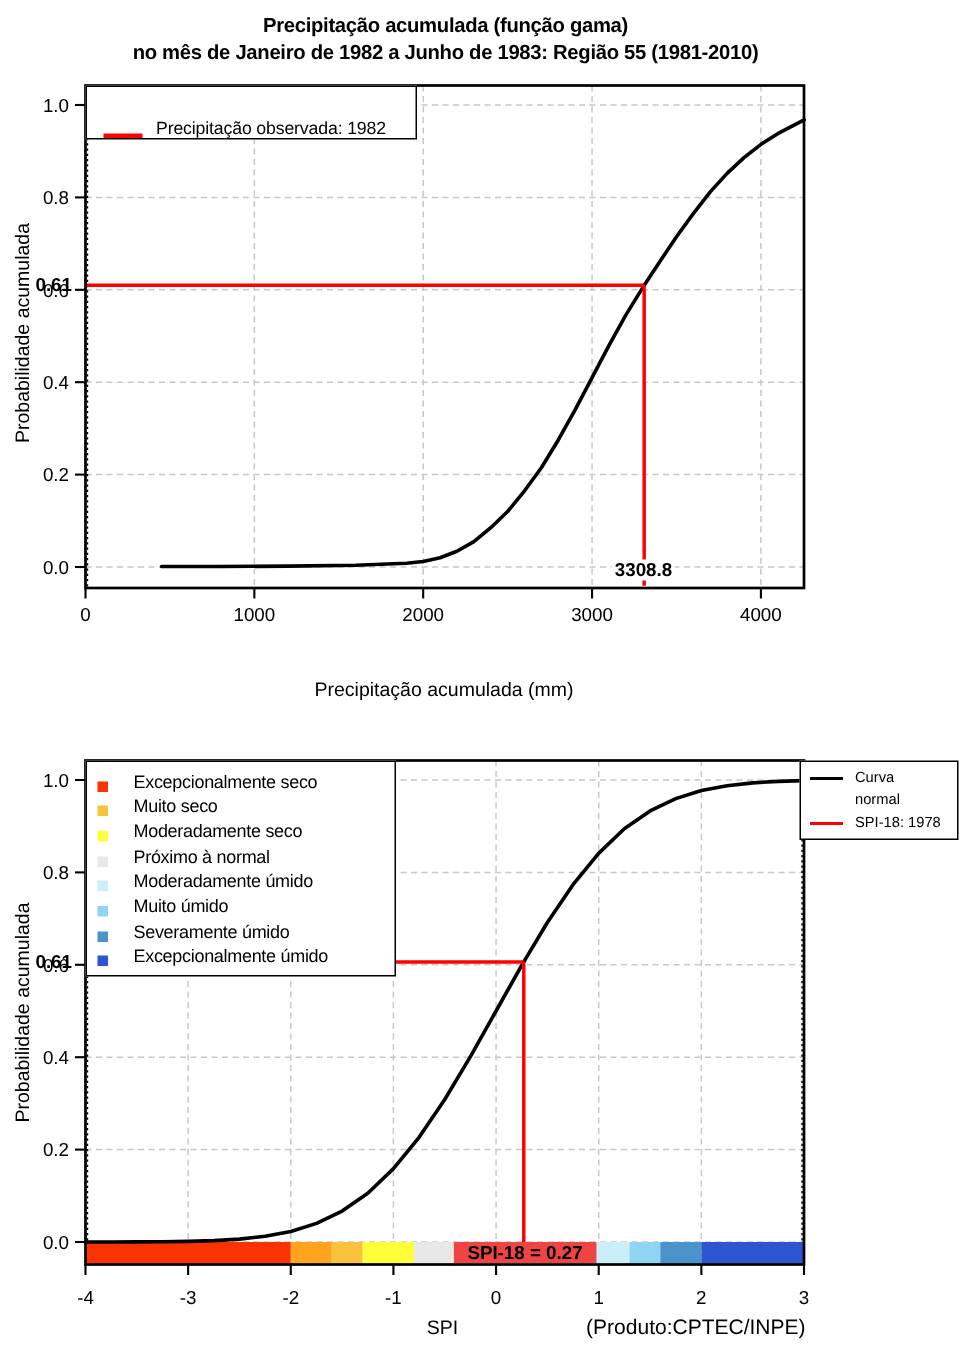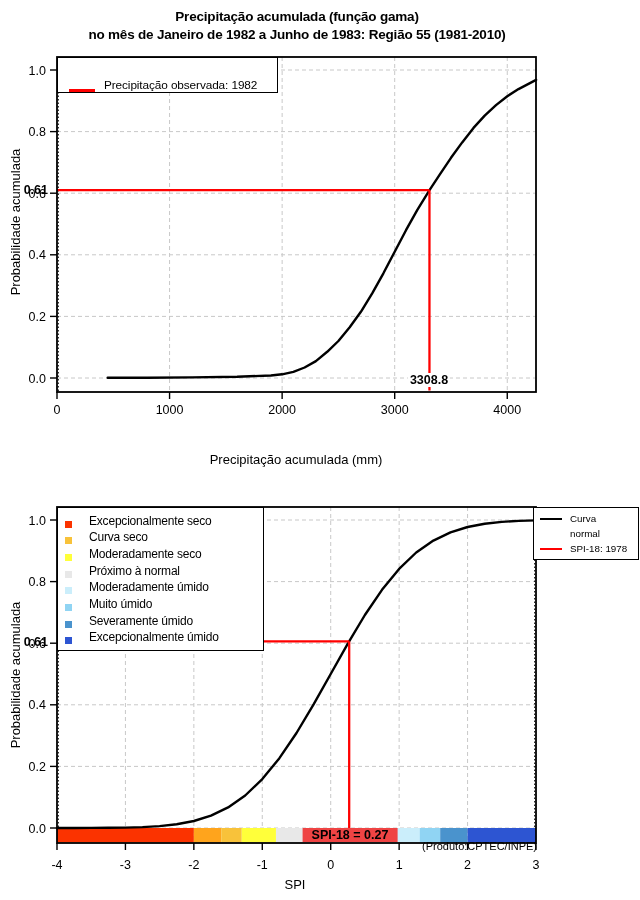--- a/index.html
+++ b/index.html
@@ -4,21 +4,21 @@
 <style>
   html,body{margin:0;padding:0;background:#fff}
   .stage{position:relative;width:640px;height:900px;background:#fff;overflow:hidden;
          font-family:"Liberation Sans","DejaVu Sans",sans-serif;color:#000}
   svg{position:absolute;left:0;top:0}
   .title{position:absolute;left:297px;transform:translateX(-50%);text-align:center;
          font-weight:bold;font-size:13.5px;line-height:17.5px;white-space:nowrap;letter-spacing:-0.2px}
   .xlab{position:absolute;transform:translateX(-50%);font-size:13px;white-space:nowrap}
   .ylab{position:absolute;left:15px;transform:translate(-50%,-50%) rotate(-90deg);
         font-size:13px;white-space:nowrap}
-  .footer{position:absolute;top:840px;left:537px;transform:translateX(-100%);font-size:11px;white-space:nowrap}
+  .footer{position:absolute;top:876px;left:537px;transform:translateX(-100%);font-size:14px;white-space:nowrap}
   .legend1{position:absolute;left:57px;top:57px;width:221px;height:36px;border:1.7px solid #000;
            background:#fff;display:flex;align-items:flex-end;box-sizing:border-box}
   .lsample{width:26px;height:3px;background:#ff0000;margin-left:11px;flex:0 0 26px}
   .ltext{margin-left:9px;font-size:11.8px;white-space:nowrap;letter-spacing:-0.1px}
   .legend2{position:absolute;left:57px;top:507px;width:207px;height:144px;border:1.7px solid #000;
            background:#fff;box-sizing:border-box;display:flex;flex-direction:column;
            justify-content:space-evenly;padding:3px 0 3px 7px}
   .l2row{display:flex;align-items:flex-end;gap:17px}
   .l2sq{width:7px;height:7px;flex:0 0 7px}
   .l2t{font-size:12px;white-space:nowrap;letter-spacing:-0.2px}
@@ -151,21 +151,21 @@
     <span class="ltext">Precipitação observada: 1982</span>
   </div>
 
   <div class="legend2" id="legend2">
       <div class="l2row">
         <span class="l2sq" style="background: rgb(251, 51, 0);"></span>
         <span class="l2t">Excepcionalmente seco</span>
       </div>
       <div class="l2row">
         <span class="l2sq" style="background: rgb(248, 194, 58);"></span>
-        <span class="l2t">Curva seco</span>
+        <span class="l2t">Muito seco</span>
       </div>
       <div class="l2row">
         <span class="l2sq" style="background: rgb(255, 255, 58);"></span>
         <span class="l2t">Moderadamente seco</span>
       </div>
       <div class="l2row">
         <span class="l2sq" style="background: rgb(232, 232, 232);"></span>
         <span class="l2t">Próximo à normal</span>
       </div>
       <div class="l2row">

